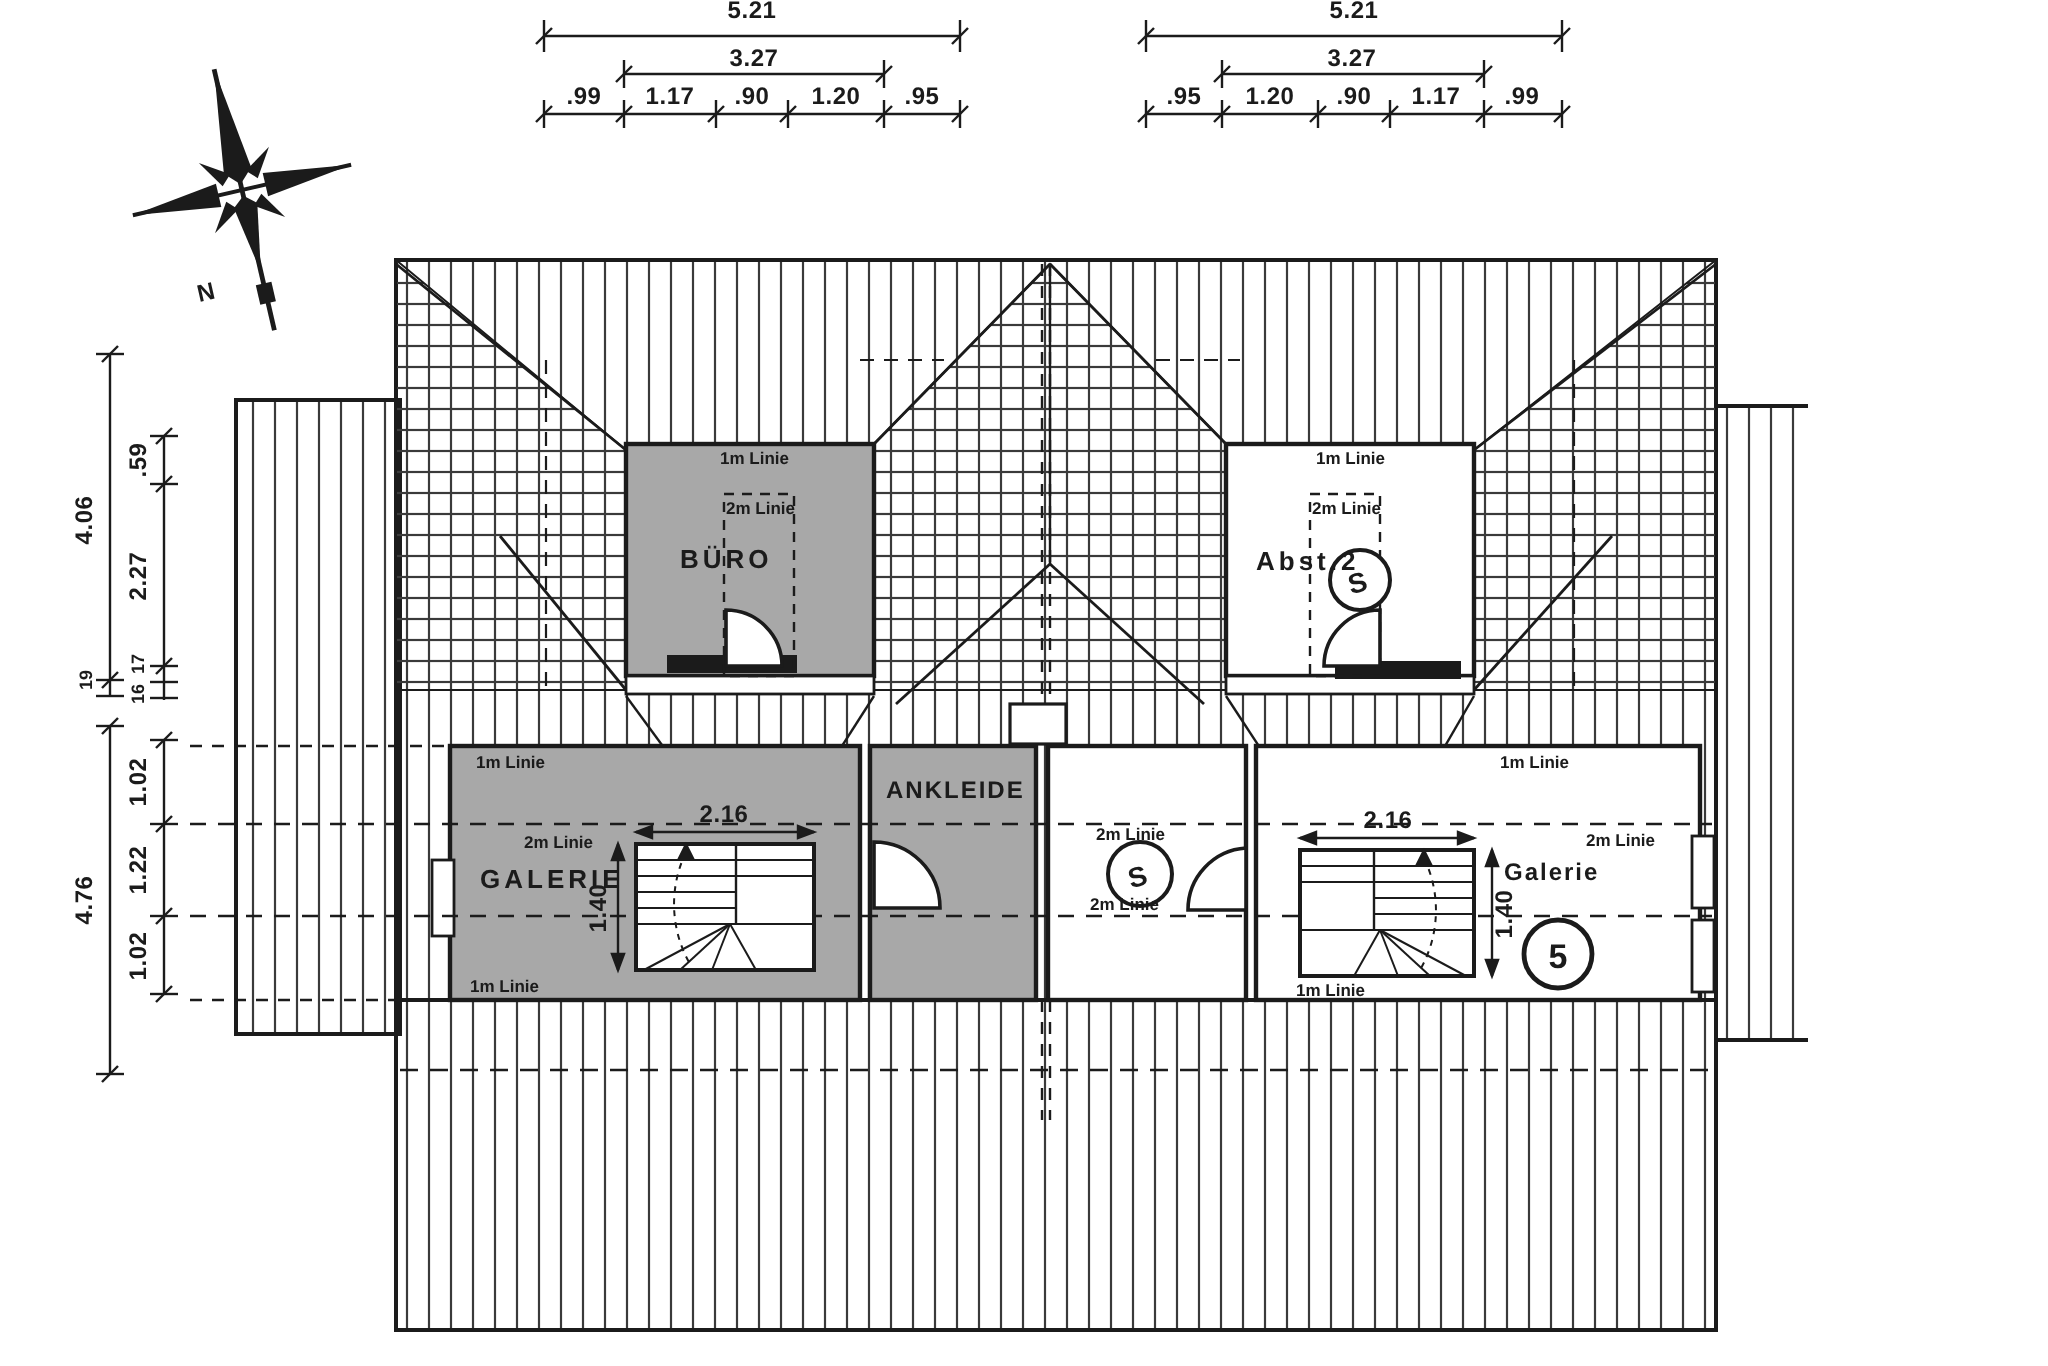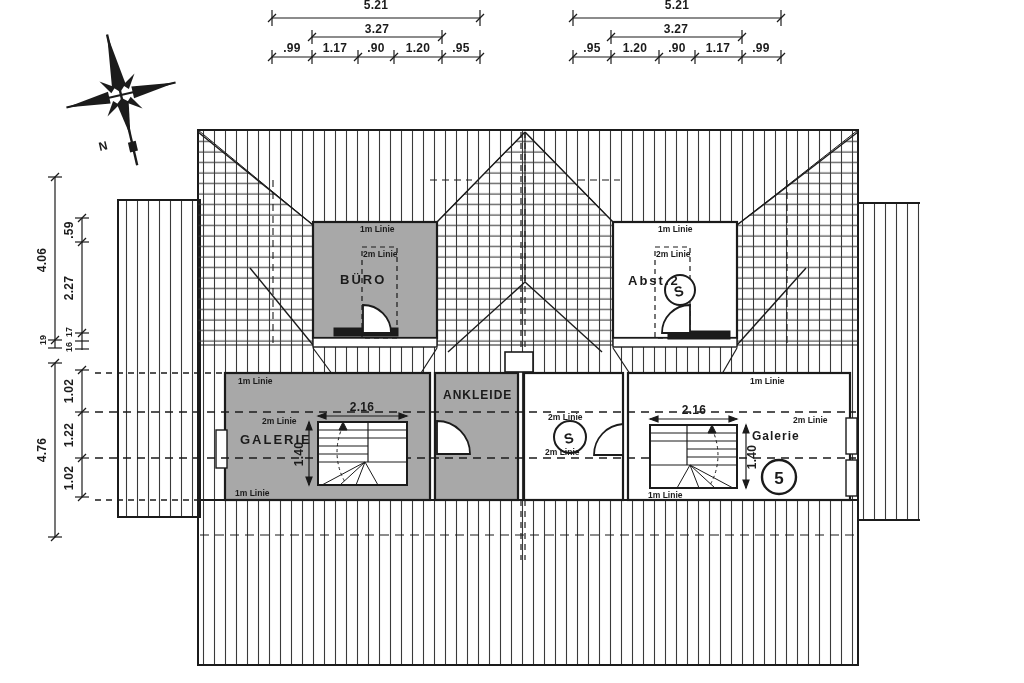--- a/index.html
+++ b/index.html
@@ -1,17 +1,17 @@
 <!DOCTYPE html>
 <html><head>
 <meta charset="utf-8">
 <style>
   html,body{margin:0;padding:0;background:#ffffff;}
   #stage{position:relative;width:904px;height:683px;background:#fff;overflow:hidden;
-         font-family:"Liberation Sans",sans-serif;padding-left:16px;}
+         font-family:"Liberation Sans",sans-serif;}
   svg{position:absolute;left:0;top:0;}
   text{fill:#1b1b1b;}
   .dim{font-size:12px;font-weight:bold;letter-spacing:.3px;}
   .dimsmall{font-size:9px;font-weight:bold;}
   .room{font-size:13px;font-weight:bold;letter-spacing:2px;}
   .roomsm{font-size:12px;font-weight:bold;letter-spacing:1px;}
   .linie{font-size:8.5px;font-weight:bold;}
   .circ{font-size:17px;font-weight:bold;}
   .circsm{font-size:14px;font-weight:bold;}
 </style>

